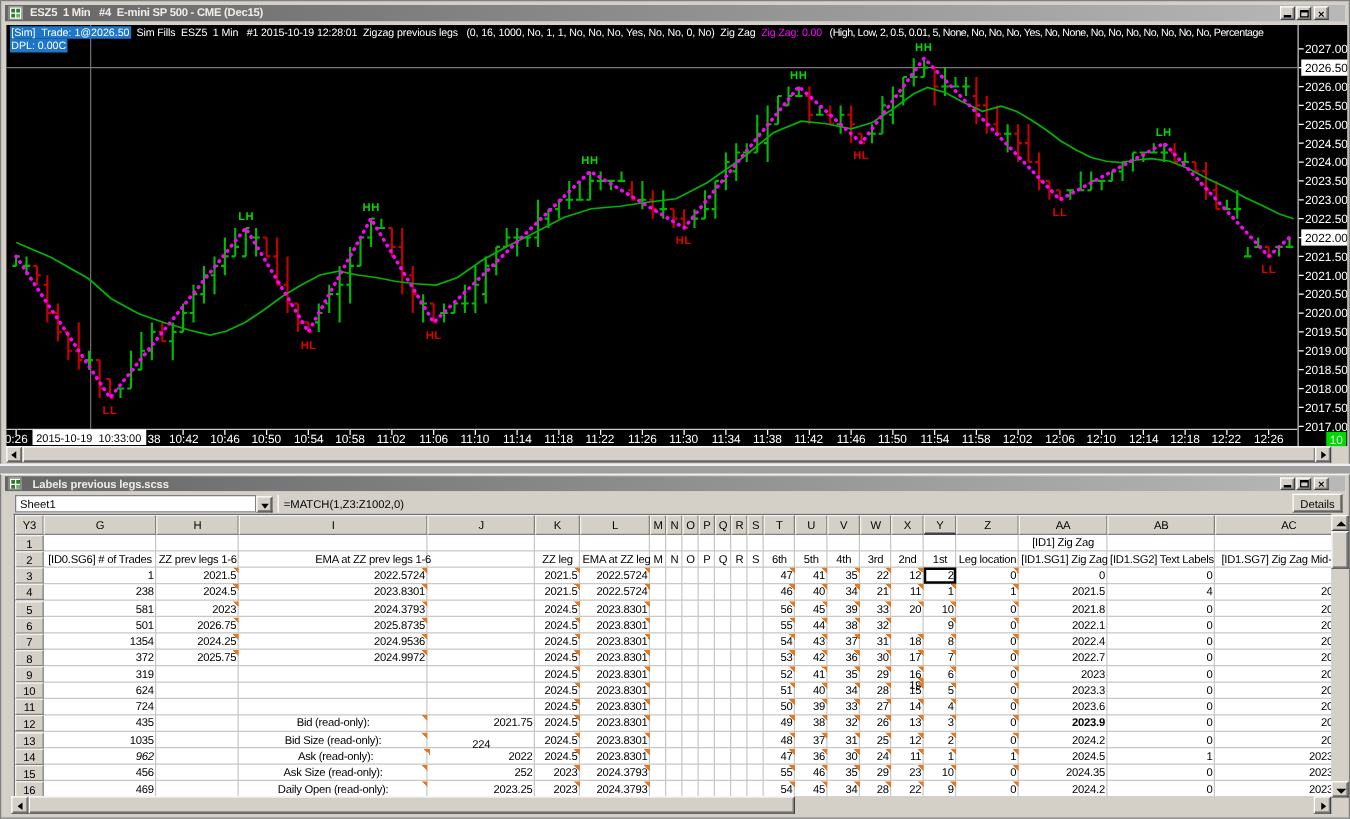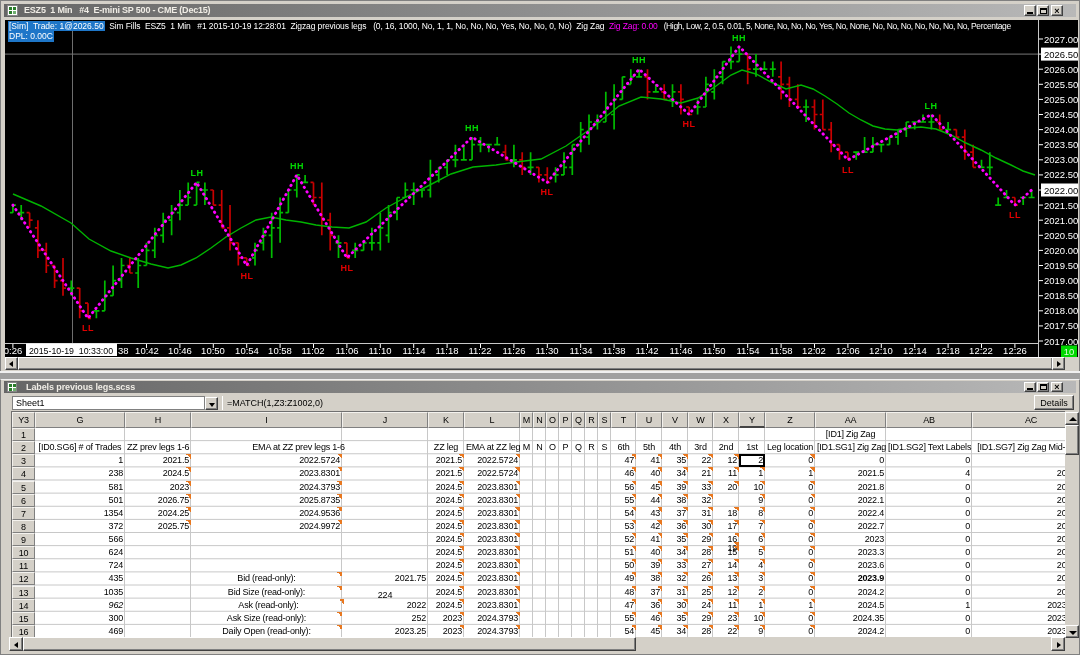--- a/index.html
+++ b/index.html
@@ -341,21 +341,21 @@
       <div class="gc cr" style="left:624px;top:107.88px;width:26px;height:13.12px;line-height:13.6px;"><i></i>42</div>
       <div class="gc cr" style="left:650px;top:107.88px;width:26px;height:13.12px;line-height:13.6px;"><i></i>36</div>
       <div class="gc cr" style="left:676px;top:107.88px;width:25px;height:13.12px;line-height:13.6px;"><i></i>30</div>
       <div class="gc cr" style="left:701px;top:107.88px;width:26px;height:13.12px;line-height:13.6px;"><i></i>17</div>
       <div class="gc cr" style="left:727px;top:107.88px;width:26px;height:13.12px;line-height:13.6px;"><i></i>7</div>
       <div class="gc cr" style="left:753px;top:107.88px;width:50px;height:13.12px;line-height:13.6px;"><i></i>0</div>
       <div class="gc cr" style="left:803px;top:107.88px;width:71px;height:13.12px;line-height:13.6px;">2022.7</div>
       <div class="gc cr" style="left:874px;top:107.88px;width:86px;height:13.12px;line-height:13.6px;">0</div>
       <div class="gc cr" style="left:960px;top:107.88px;width:118px;height:13.12px;line-height:13.6px;">2023.85</div>
       <div class="gh" style="left:0;top:121.00px;width:23px;height:13.12px;line-height:13.6px">9</div>
-      <div class="gc cr" style="left:23px;top:121.00px;width:90px;height:13.12px;line-height:13.6px;">566</div>
+      <div class="gc cr" style="left:23px;top:121.00px;width:90px;height:13.12px;line-height:13.6px;">319</div>
       <div class="gc cr" style="left:416px;top:121.00px;width:36px;height:13.12px;line-height:13.6px;"><i></i>2024.5</div>
       <div class="gc cr" style="left:452px;top:121.00px;width:56px;height:13.12px;line-height:13.6px;"><i></i>2023.8301</div>
       <div class="gc cr" style="left:599px;top:121.00px;width:25px;height:13.12px;line-height:13.6px;"><i></i>52</div>
       <div class="gc cr" style="left:624px;top:121.00px;width:26px;height:13.12px;line-height:13.6px;"><i></i>41</div>
       <div class="gc cr" style="left:650px;top:121.00px;width:26px;height:13.12px;line-height:13.6px;"><i></i>35</div>
       <div class="gc cr" style="left:676px;top:121.00px;width:25px;height:13.12px;line-height:13.6px;"><i></i>29</div>
       <div class="gc cr" style="left:701px;top:121.00px;width:26px;height:13.12px;line-height:13.6px;"><i></i>16</div>
       <div class="gc cr" style="left:727px;top:121.00px;width:26px;height:13.12px;line-height:13.6px;"><i></i>6</div>
       <div class="gc cr" style="left:753px;top:121.00px;width:50px;height:13.12px;line-height:13.6px;"><i></i>0</div>
       <div class="gc cr" style="left:803px;top:121.00px;width:71px;height:13.12px;line-height:13.6px;">2023</div>
@@ -431,21 +431,21 @@
       <div class="gc cr" style="left:624px;top:186.62px;width:26px;height:13.12px;line-height:13.6px;"><i></i>36</div>
       <div class="gc cr" style="left:650px;top:186.62px;width:26px;height:13.12px;line-height:13.6px;"><i></i>30</div>
       <div class="gc cr" style="left:676px;top:186.62px;width:25px;height:13.12px;line-height:13.6px;"><i></i>24</div>
       <div class="gc cr" style="left:701px;top:186.62px;width:26px;height:13.12px;line-height:13.6px;"><i></i>11</div>
       <div class="gc cr" style="left:727px;top:186.62px;width:26px;height:13.12px;line-height:13.6px;"><i></i>1</div>
       <div class="gc cr" style="left:753px;top:186.62px;width:50px;height:13.12px;line-height:13.6px;"><i></i>1</div>
       <div class="gc cr" style="left:803px;top:186.62px;width:71px;height:13.12px;line-height:13.6px;">2024.5</div>
       <div class="gc cr" style="left:874px;top:186.62px;width:86px;height:13.12px;line-height:13.6px;">1</div>
       <div class="gc cr" style="left:960px;top:186.62px;width:118px;height:13.12px;line-height:13.6px;">2023.4167</div>
       <div class="gh" style="left:0;top:199.75px;width:23px;height:13.12px;line-height:13.6px">15</div>
-      <div class="gc cr" style="left:23px;top:199.75px;width:90px;height:13.12px;line-height:13.6px;">300</div>
+      <div class="gc cr" style="left:23px;top:199.75px;width:90px;height:13.12px;line-height:13.6px;">456</div>
       <div class="gc cl" style="left:179px;top:199.75px;width:151px;height:13.12px;line-height:13.6px;"><i></i>Ask Size (read-only):</div>
       <div class="gc cr" style="left:330px;top:199.75px;width:86px;height:13.12px;line-height:13.6px;">252</div>
       <div class="gc cr" style="left:416px;top:199.75px;width:36px;height:13.12px;line-height:13.6px;"><i></i>2023</div>
       <div class="gc cr" style="left:452px;top:199.75px;width:56px;height:13.12px;line-height:13.6px;"><i></i>2024.3793</div>
       <div class="gc cr" style="left:599px;top:199.75px;width:25px;height:13.12px;line-height:13.6px;"><i></i>55</div>
       <div class="gc cr" style="left:624px;top:199.75px;width:26px;height:13.12px;line-height:13.6px;"><i></i>46</div>
       <div class="gc cr" style="left:650px;top:199.75px;width:26px;height:13.12px;line-height:13.6px;"><i></i>35</div>
       <div class="gc cr" style="left:676px;top:199.75px;width:25px;height:13.12px;line-height:13.6px;"><i></i>29</div>
       <div class="gc cr" style="left:701px;top:199.75px;width:26px;height:13.12px;line-height:13.6px;"><i></i>23</div>
       <div class="gc cr" style="left:727px;top:199.75px;width:26px;height:13.12px;line-height:13.6px;"><i></i>10</div>

